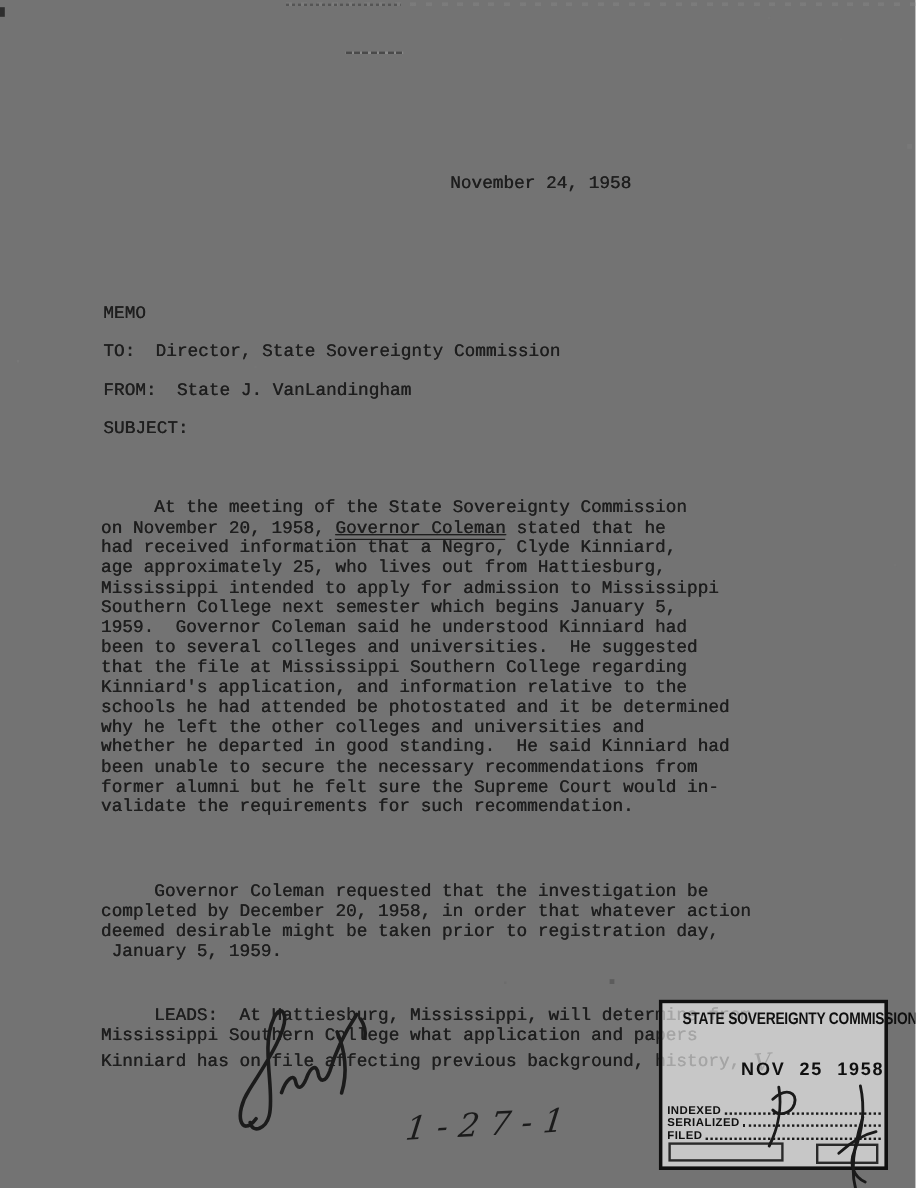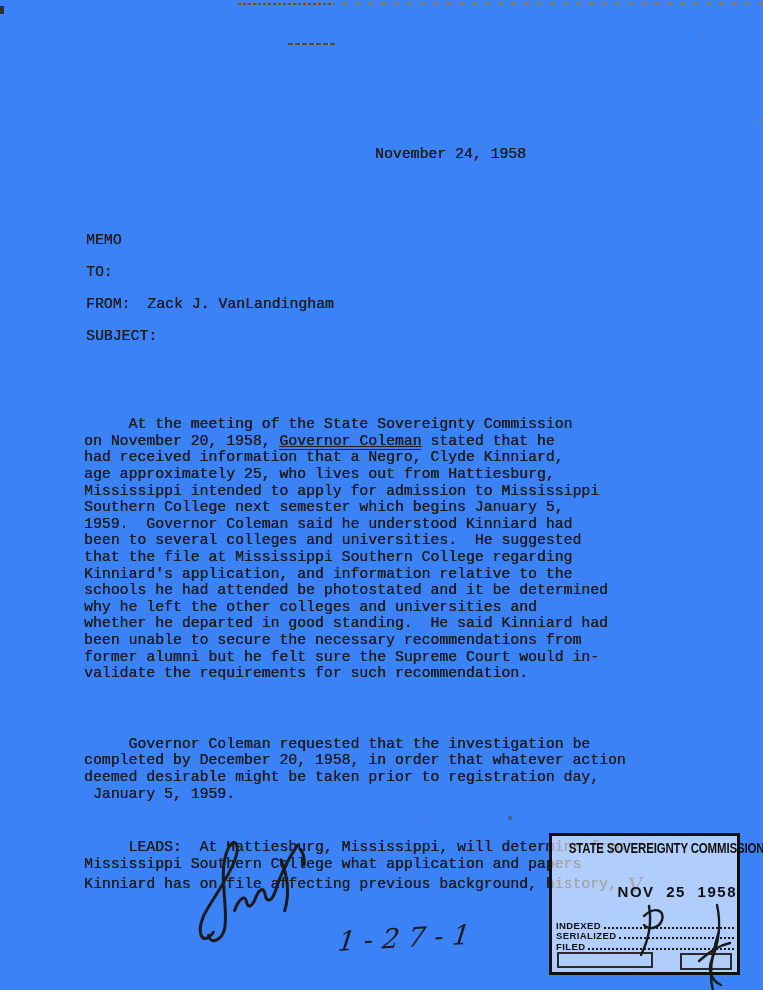--- a/index.html
+++ b/index.html
@@ -1,18 +1,18 @@
 <!DOCTYPE html>
 <html><head>
 <meta charset="utf-8">
 <style>
   html,body { margin:0; padding:0; background:#ffffff; }
   .page {
     position:relative; width:763px; height:990px;
-    background:#3b82f6; overflow:hidden;
+    background:#737373; overflow:hidden;
     color:#1e1e1e;
   }
   .typewriter {
     font-family:"Liberation Mono", monospace;
     font-size:14.8px; line-height:16.6px;
     text-shadow:0.35px 0 0 currentColor;
   }
   
   .dash-top { position:absolute; left:238px; top:2px; width:525px; height:3px;
     background:repeating-linear-gradient(90deg,#7d7d7d 0 5px, transparent 5px 13px); opacity:.85; }
@@ -27,21 +27,21 @@
                 212px 305px 0 0 rgba(120,120,120,.45),
                 745px 470px 0 0 rgba(120,120,120,.4),
                 391px 842px 0 0 rgba(100,100,100,.4),
                 700px 32px 0 0 rgba(120,120,120,.4),
                 757px 121px 0 1px rgba(130,130,130,.35),
                 14px 300px 0 0 rgba(130,130,130,.35),
                 640px 14px 0 0 rgba(120,120,120,.4); }
   
   .date { position:absolute; left:375px; top:146px; white-space:pre; }
   
-  .hdr { position:absolute; left:86px; top:232px; }
+  .hdr { position:absolute; left:86px; top:254px; }
   .hdr-title { white-space:pre; }
   .hdr-row { display:flex; column-gap:1.9ch; margin-top:15.4px; align-items:flex-end; }
   .hdr-label, .hdr-value { white-space:pre; }
   
   .body-text { position:absolute; left:84px; top:383px; white-space:pre; }
   .para { white-space:pre; }
   .para2 { margin-top:21px; }
   .para3 { margin-top:4px; }
   .u { border-bottom:1.5px solid currentColor; text-decoration:underline; text-decoration-skip-ink:none; }
   .checkmark { display:inline-block; margin-left:11px;
@@ -82,24 +82,25 @@
   <div class="corner-mark"></div>
   <div class="small-dash"></div>
   <div class="noise"></div>
 
   <div class="typewriter date">November 24, 1958</div>
 
   <div class="typewriter hdr">
     <div class="hdr-title">MEMO</div>
     <div class="hdr-row">
         <span class="hdr-label">TO:</span>
+        <span class="hdr-value">Director, State Sovereignty Commission</span>
       </div>
     <div class="hdr-row">
         <span class="hdr-label">FROM:</span>
-        <span class="hdr-value">Zack J. VanLandingham</span>
+        <span class="hdr-value">State J. VanLandingham</span>
       </div>
     <div class="hdr-row">
         <span class="hdr-label">SUBJECT:</span>
       </div>
   </div>
 
   <div class="typewriter body-text">
     <div class="para"><span>     At the meeting of the State Sovereignty Commission
 on November 20, 1958, </span><span class="u">Governor Coleman</span><span> stated that he
 had received information that a Negro, Clyde Kinniard,

